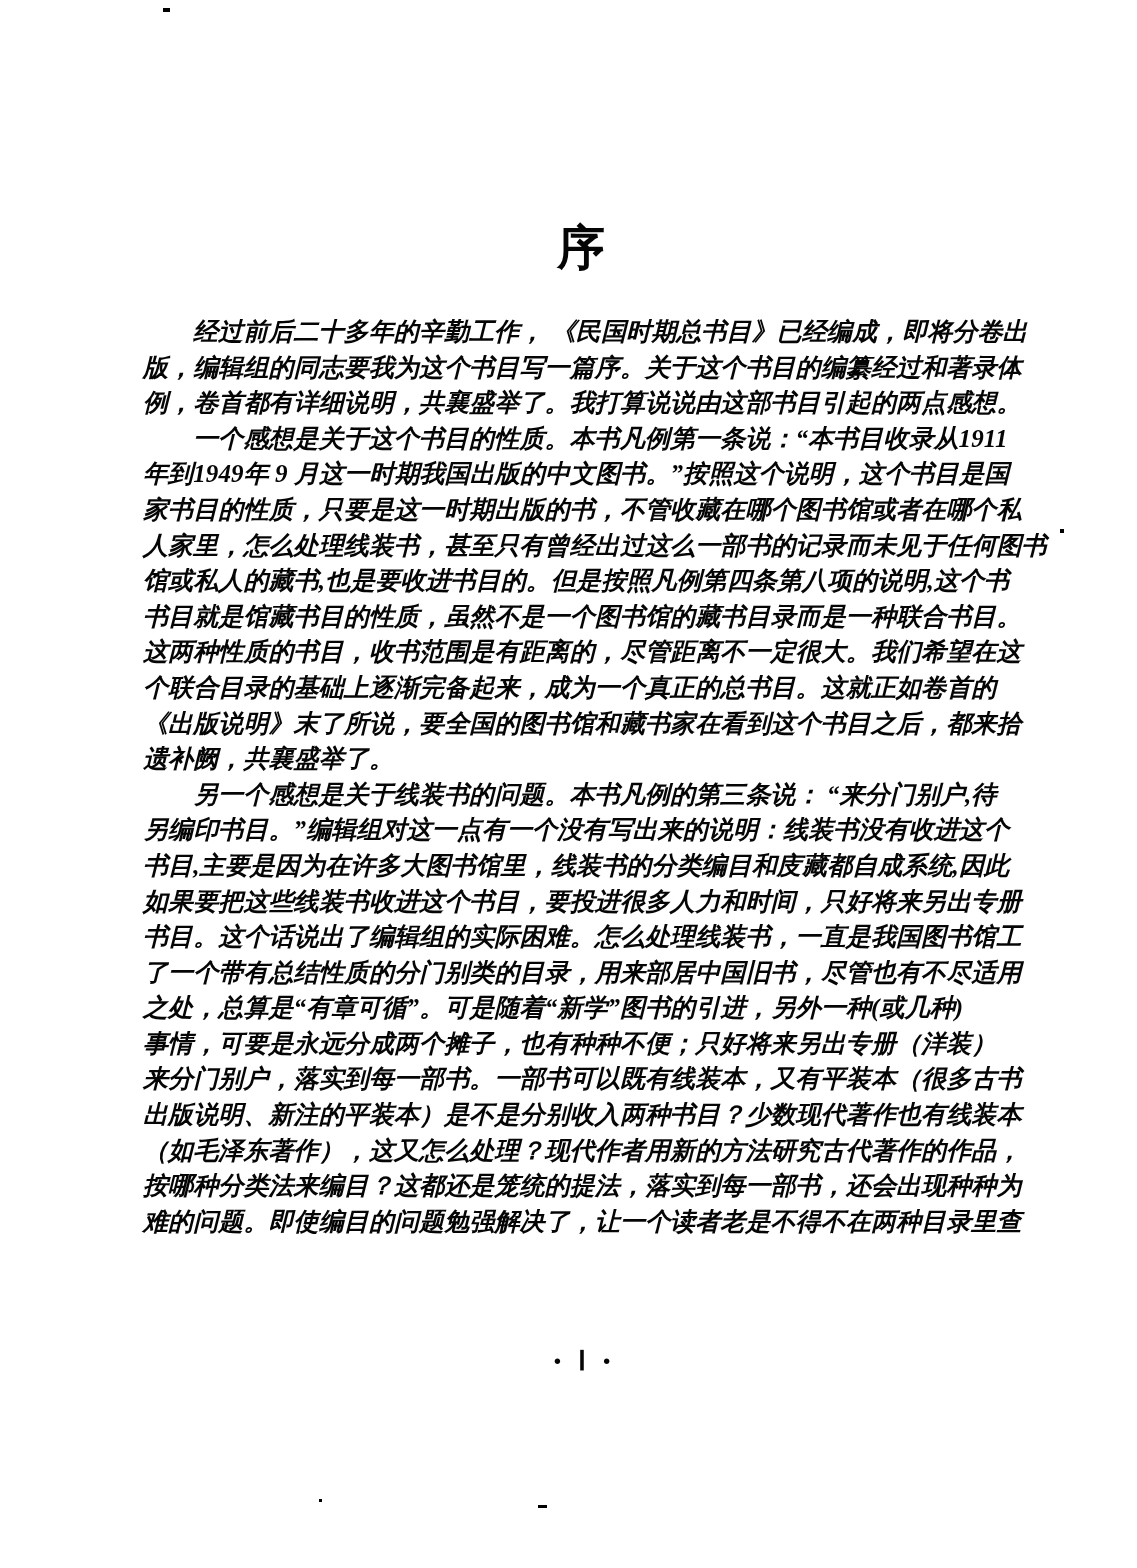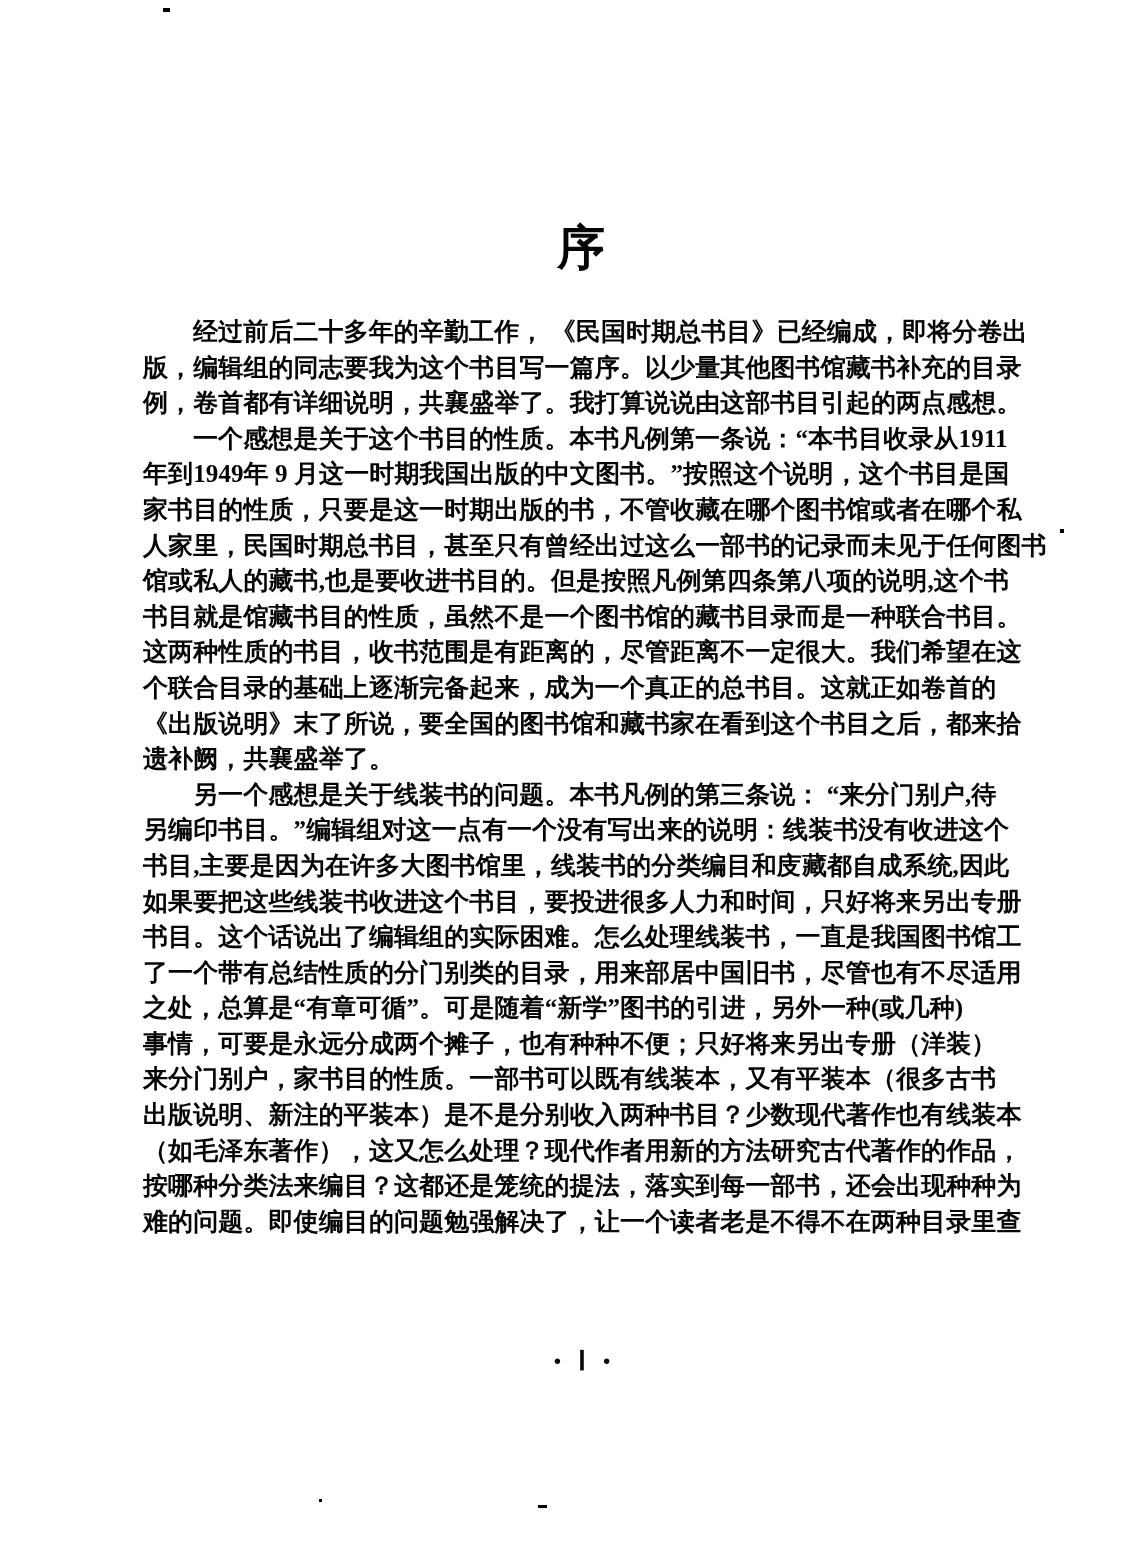--- a/index.html
+++ b/index.html
@@ -38,20 +38,21 @@
     top: 314px;
     width: 878px;
   }
   .line {
     height: 35.6px;
     line-height: 35.6px;
     font-size: 25px;
     letter-spacing: 0.1px;
     white-space: nowrap;
     font-weight: 600;
+    font-style: italic;
   }
   .para .line:first-child {
     text-indent: 50px;
   }
   .page-footer {
     position: absolute;
     left: 143px;
     top: 1346px;
     width: 878px;
     display: flex;
@@ -82,45 +83,45 @@
 </head>
 <body>
 
 <div class="page">
 
   <h1 class="title">序</h1>
 
   <main class="body-text">
     <section class="para">
         <div class="line">经过前后二十多年的辛勤工作， 《民国时期总书目》已经编成，即将分卷出</div>
-        <div class="line">版，编辑组的同志要我为这个书目写一篇序。以少量其他图书馆藏书补充的目录</div>
+        <div class="line">版，编辑组的同志要我为这个书目写一篇序。关于这个书目的编纂经过和著录体</div>
         <div class="line">例，卷首都有详细说明，共襄盛举了。我打算说说由这部书目引起的两点感想。</div>
       </section>
     <section class="para">
         <div class="line">一个感想是关于这个书目的性质。本书凡例第一条说：“本书目收录从1911</div>
         <div class="line">年到1949年 9 月这一时期我国出版的中文图书。”按照这个说明，这个书目是国</div>
         <div class="line">家书目的性质，只要是这一时期出版的书，不管收藏在哪个图书馆或者在哪个私</div>
-        <div class="line">人家里，民国时期总书目，甚至只有曾经出过这么一部书的记录而未见于任何图书</div>
+        <div class="line">人家里，怎么处理线装书，甚至只有曾经出过这么一部书的记录而未见于任何图书</div>
         <div class="line">馆或私人的藏书,也是要收进书目的。但是按照凡例第四条第八项的说明,这个书</div>
         <div class="line">书目就是馆藏书目的性质，虽然不是一个图书馆的藏书目录而是一种联合书目。</div>
         <div class="line">这两种性质的书目，收书范围是有距离的，尽管距离不一定很大。我们希望在这</div>
         <div class="line">个联合目录的基础上逐渐完备起来，成为一个真正的总书目。这就正如卷首的</div>
         <div class="line">《出版说明》末了所说，要全国的图书馆和藏书家在看到这个书目之后，都来拾</div>
         <div class="line">遗补阙，共襄盛举了。</div>
       </section>
     <section class="para">
         <div class="line">另一个感想是关于线装书的问题。本书凡例的第三条说： “来分门别户,待</div>
         <div class="line">另编印书目。”编辑组对这一点有一个没有写出来的说明：线装书没有收进这个</div>
         <div class="line">书目,主要是因为在许多大图书馆里，线装书的分类编目和庋藏都自成系统,因此</div>
         <div class="line">如果要把这些线装书收进这个书目，要投进很多人力和时间，只好将来另出专册</div>
         <div class="line">书目。这个话说出了编辑组的实际困难。怎么处理线装书，一直是我国图书馆工</div>
         <div class="line">了一个带有总结性质的分门别类的目录，用来部居中国旧书，尽管也有不尽适用</div>
         <div class="line">之处，总算是“有章可循”。可是随着“新学”图书的引进，另外一种(或几种)</div>
         <div class="line">事情，可要是永远分成两个摊子，也有种种不便；只好将来另出专册（洋装）</div>
-        <div class="line">来分门别户，家书目的性质。一部书可以既有线装本，又有平装本（很多古书</div>
+        <div class="line">来分门别户，落实到每一部书。一部书可以既有线装本，又有平装本（很多古书</div>
         <div class="line">出版说明、新注的平装本）是不是分别收入两种书目？少数现代著作也有线装本</div>
         <div class="line">（如毛泽东著作），这又怎么处理？现代作者用新的方法研究古代著作的作品，</div>
         <div class="line">按哪种分类法来编目？这都还是笼统的提法，落实到每一部书，还会出现种种为</div>
         <div class="line">难的问题。即使编目的问题勉强解决了，让一个读者老是不得不在两种目录里查</div>
       </section>
   </main>
 
   <footer class="page-footer">
     <span class="dot">·</span>
     <span class="numeral">Ⅰ</span>

